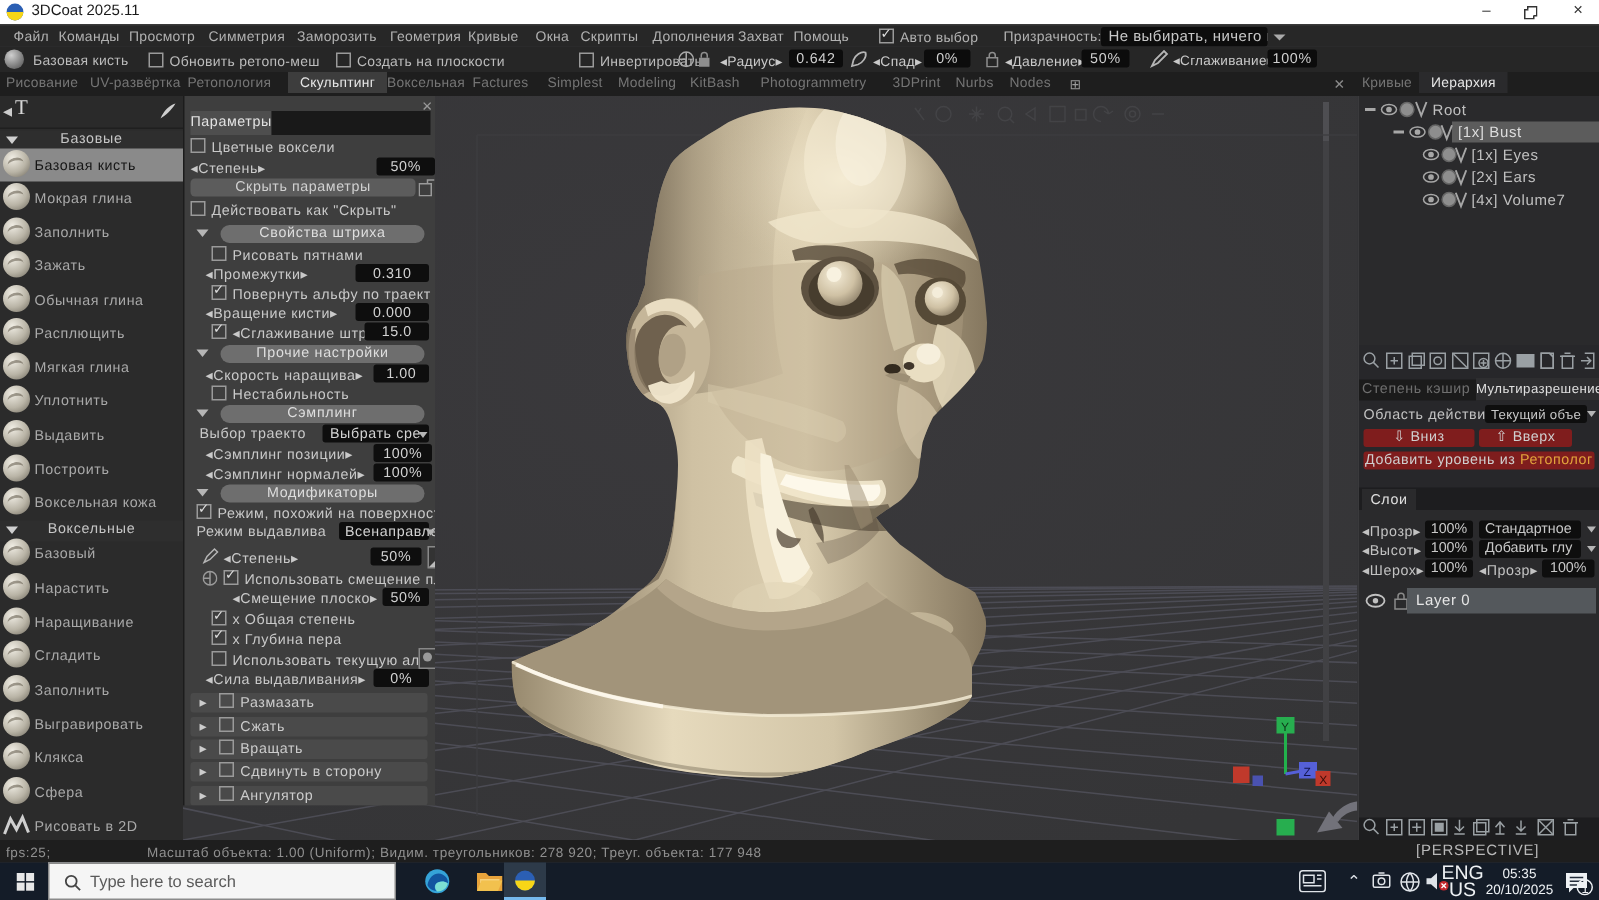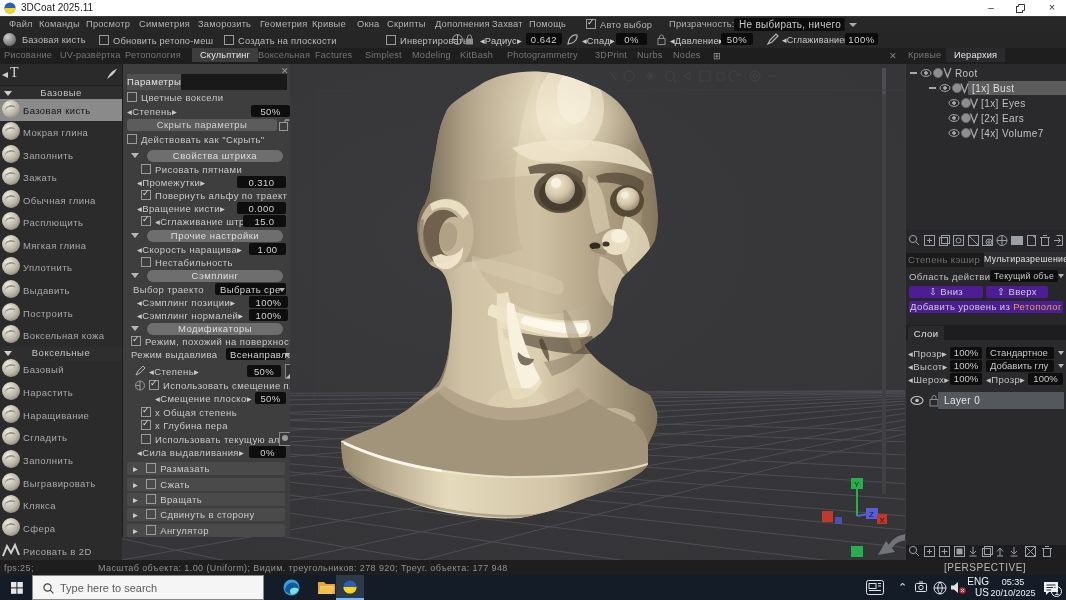--- a/index.html
+++ b/index.html
@@ -37,21 +37,21 @@
   
   #params{left:122px;top:64px;width:168px;height:473px;background:#3e3e3e;color:#c9c9c9;font-size:9.5px;border-left:1px solid #1c1c1c;box-sizing:border-box;overflow:hidden;}
   .prow{position:absolute;left:4px;width:160px;height:13px;white-space:nowrap;letter-spacing:0.4px;}
   .pval{position:absolute;top:-1px;height:12px;background:#0e0e0e;color:#d2d2d2;text-align:center;line-height:13px;border-radius:2px;}
   .phdr{position:absolute;left:24px;width:136px;height:12px;background:#6e6e6e;border-radius:6px;color:#dedede;text-align:center;line-height:12px;letter-spacing:0.5px;}
   .ptri{position:absolute;left:8px;top:3px;width:0;height:0;border-left:4px solid transparent;border-right:4px solid transparent;border-top:5px solid #b5b5b5;}
   .pbar{position:absolute;left:4px;width:158px;height:13px;background:#4a4a4a;border-radius:2px;color:#cccccc;line-height:13px;letter-spacing:0.4px;}
   
   #rightpanel{left:905px;top:64px;width:161px;height:496px;background:#27272a;color:#b4b4b4;font-size:9.5px;border-left:1px solid #3a3a3c;box-sizing:border-box;}
   .rrow{position:absolute;white-space:nowrap;letter-spacing:0.4px;}
-  .rbtn{position:absolute;height:12px;background:#4c1d95;border-radius:2px;color:#cfcfcf;text-align:center;line-height:12px;letter-spacing:0.4px;}
+  .rbtn{position:absolute;height:12px;background:#7f1d1d;border-radius:2px;color:#cfcfcf;text-align:center;line-height:12px;letter-spacing:0.4px;}
   
   #statusbar{left:0;top:560px;width:1066px;height:15px;background:#1e1e1e;color:#909090;font-size:9px;}
   
   #taskbar{left:0;top:575px;width:1066px;height:25px;background:#141c28;color:#e8e8e8;}
 </style>
 </head>
 <body>
 <div id="root">
 
   <div class="abs" id="viewport" style="left:122px;top:64px;width:783px;height:496px;background:#39393b;overflow:hidden;">
@@ -687,21 +687,21 @@
       </svg>
     <svg class="abs" style="left:933px;top:6px" width="14" height="14">
         <circle cx="7" cy="7" r="6" fill="none" stroke="#dfe3e8"></circle>
         <path d="M1 7 h12 M7 1 a9 9 0 0 1 0 12 M7 1 a9 9 0 0 0 0 12" fill="none" stroke="#dfe3e8"></path>
       </svg>
     <svg class="abs" style="left:950px;top:6px" width="16" height="13">
         <path d="M1 4.5 h3 l4 -3.5 v11 l-4 -3.5 h-3 z" fill="#dfe3e8"></path>
         <circle cx="12.5" cy="9.5" r="3.2" fill="#c4272e"></circle>
         <path d="M11 8 l3 3 M14 8 l-3 3" stroke="#fff" stroke-width="0.9"></path>
       </svg>
-    <div class="abs" style="left:961px;top:2px;color:#eef1f4;font-size:10px;text-align:right;width:28px;line-height:10.5px;">ENG<br>US</div>
+    <div class="abs" style="left:961px;top:2px;color:#eef1f4;font-size:13px;text-align:center;width:28px;line-height:10.5px;">ENG<br>US</div>
     <div class="abs" style="left:988px;top:2px;color:#eef1f4;font-size:9px;text-align:center;width:50px;line-height:10.5px;">05:35<br>20/10/2025</div>
     <svg class="abs" style="left:1042px;top:4px" width="20" height="18">
         <path d="M2 3 h14 v10 h-9 l-3 3 v-3 h-2 z" fill="#eef1f4"></path>
         <path d="M4.5 6 h9 M4.5 8.5 h9 M4.5 11 h5" stroke="#232c3a" stroke-width="1.1"></path>
         <circle cx="14.5" cy="12.5" r="5" fill="none" stroke="#eef1f4" stroke-width="1"></circle>
         <text x="12.4" y="16.3" font-size="8.5" fill="#eef1f4" font-family="Liberation Sans">1</text>
       </svg>
   </div>
 </div>
 

